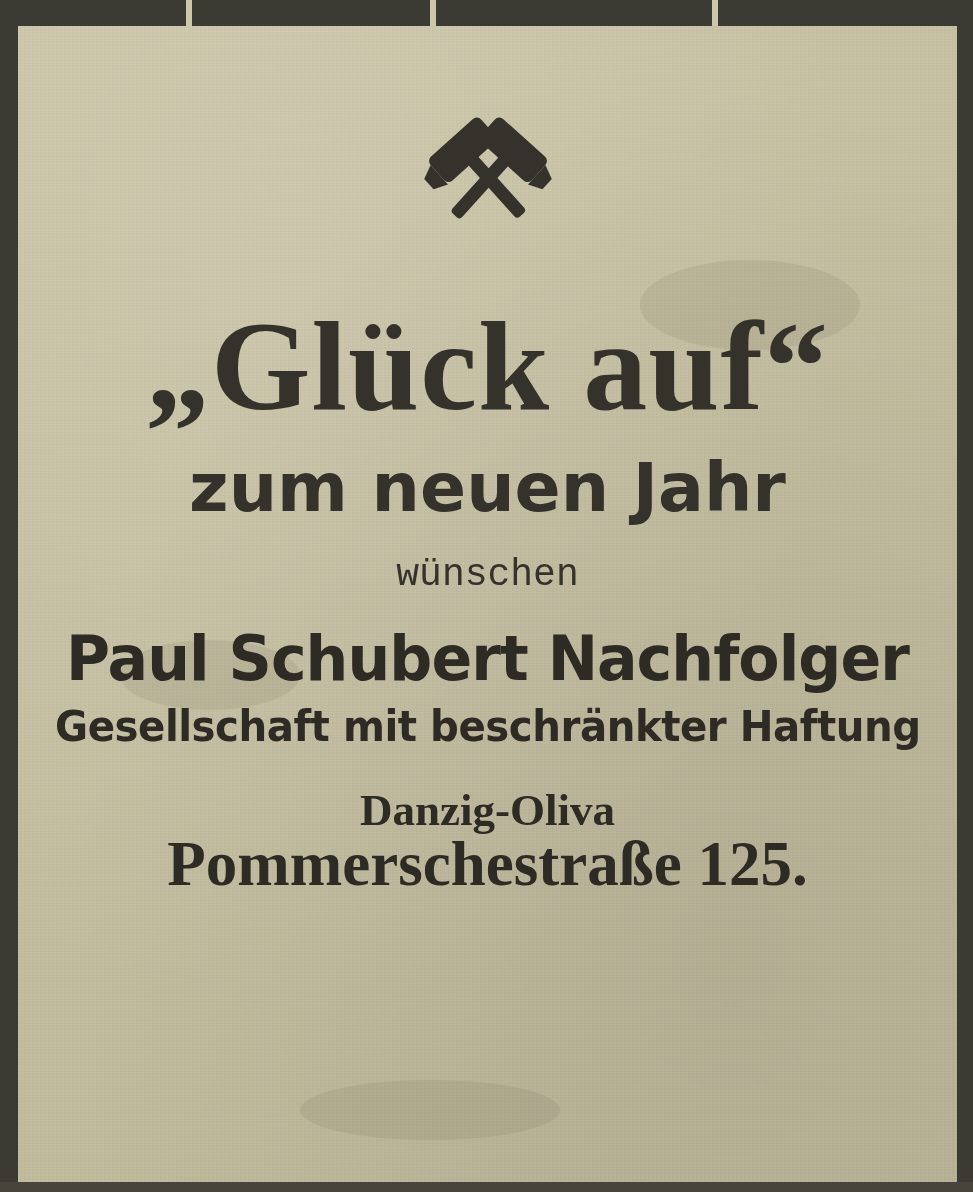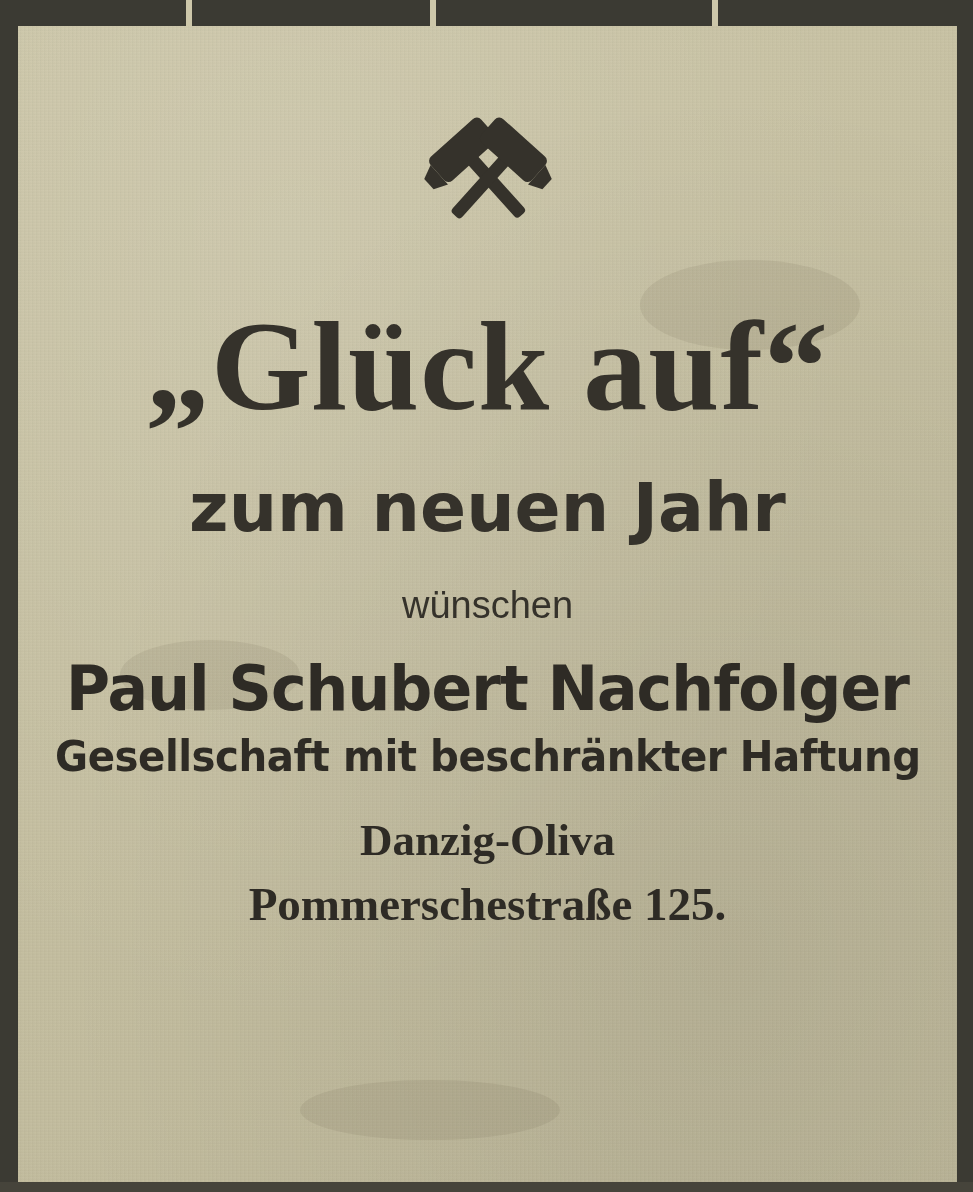--- a/index.html
+++ b/index.html
@@ -92,33 +92,33 @@
     font-family: "Liberation Serif", serif;
     font-weight: bold;
     font-size: 128px;
     line-height: 1.0;
     letter-spacing: 1px;
     color: #35322b;
     white-space: nowrap;
   }
 
   #line-zumneuenjahr {
-    margin-top: 44px;
+    margin-top: 24px;
     font-family: "DejaVu Sans", sans-serif;
     font-weight: bold;
     font-size: 68px;
     line-height: 1.0;
     letter-spacing: 0px;
     color: #35322b;
     white-space: nowrap;
   }
 
   #line-wuenschen {
-    margin-top: 44px;
-    font-family: Liberation Sans, sans-serif;
+    margin-top: 34px;
+    font-family: Liberation Mono, monospace;
     font-size: 38px;
     line-height: 1.0;
     color: #35322b;
   }
 
   #line-company {
     margin-top: 34px;
     font-family: "DejaVu Sans", sans-serif;
     font-weight: bold;
     font-size: 62px;
@@ -145,24 +145,23 @@
     margin-top: 40px;
     font-family: Liberation Serif, serif;
     font-weight: bold;
     font-size: 45px;
     line-height: 1.0;
     color: #2e2b25;
     white-space: nowrap;
   }
 
   #line-street {
-    margin-top: 18px;
     font-family: "Liberation Serif", serif;
     font-weight: bold;
-    font-size: 47px;
+    font-size: 63px;
     line-height: 1.0;
     color: #2e2b25;
     white-space: nowrap;
   }
 
   
   .blotch {
     position: absolute;
     border-radius: 50%;
     background: rgba(90, 80, 55, 0.10);

